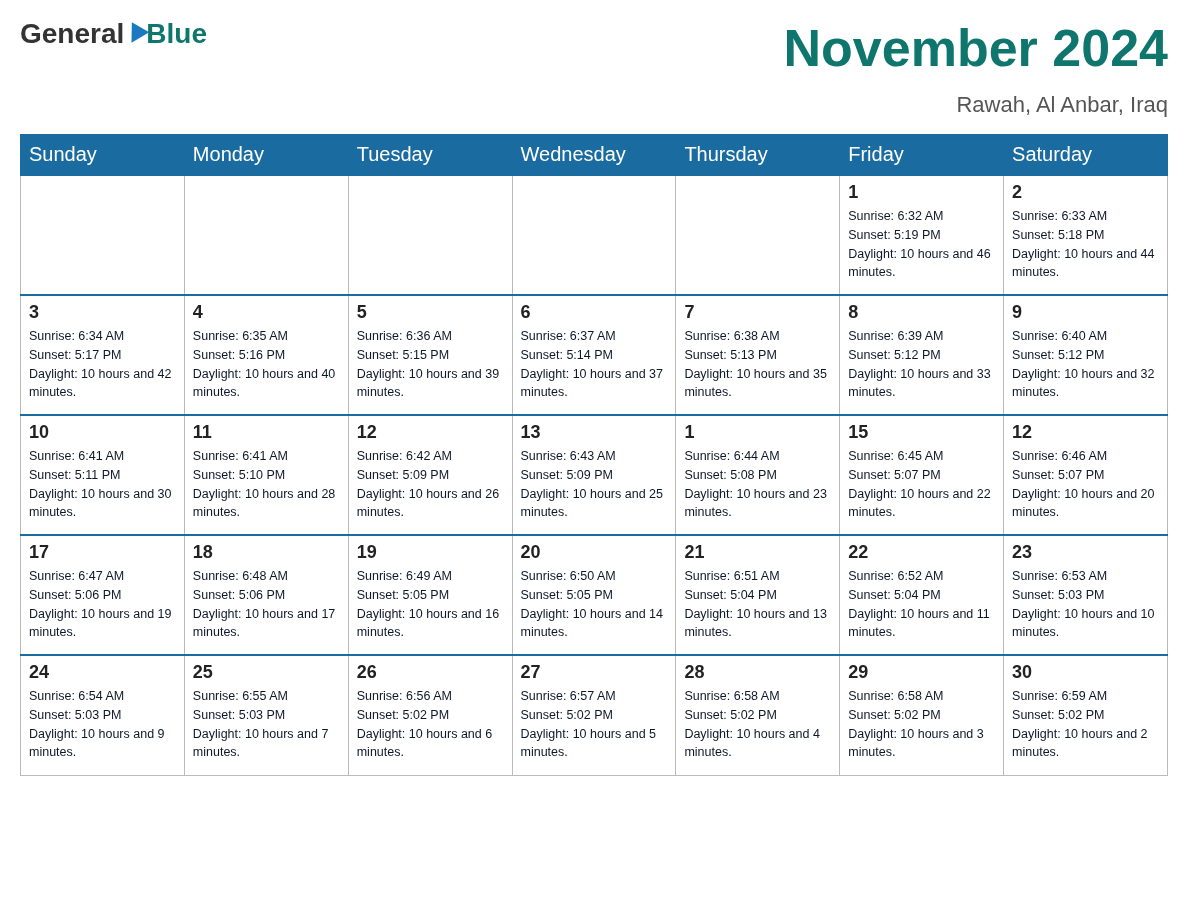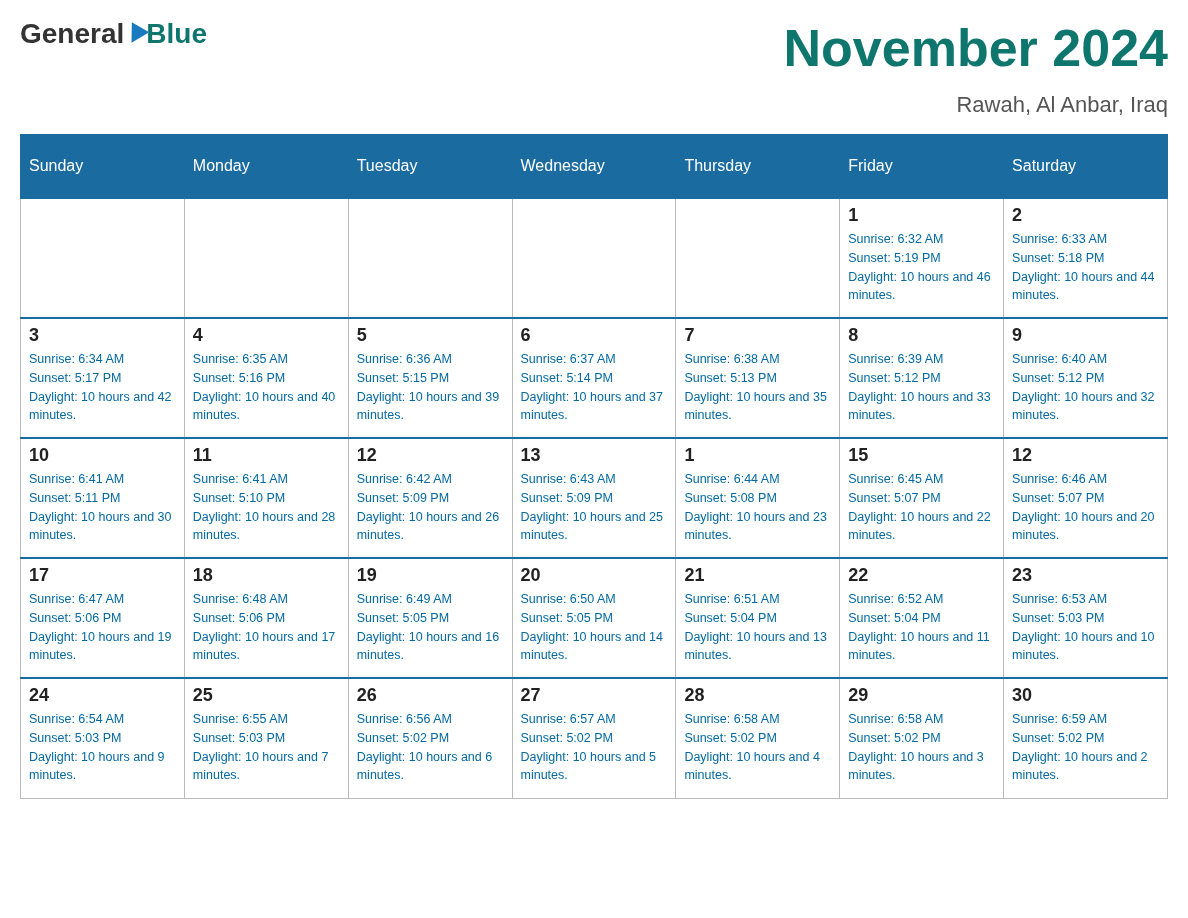--- a/index.html
+++ b/index.html
@@ -62,23 +62,23 @@
       margin-top: 15px;
     }
     .calendar {
       width: 100%;
       border-collapse: collapse;
       border: 1px solid #aaa;
     }
     .calendar thead th {
       background-color: #1a6ba0;
       color: #fff;
-      font-size: 16px;
+      font-size: 20px;
       font-weight: normal;
-      padding: 22px 8px;
+      padding: 8px 8px;
       text-align: left;
       border: 1px solid #1a6ba0;
     }
     .calendar tbody td {
       width: 14.28%;
       vertical-align: top;
       padding: 6px 8px;
       border: 1px solid #bbb;
       font-size: 13px;
       color: #333;
@@ -87,21 +87,21 @@
     .day-number {
       font-size: 18px;
       font-weight: bold;
       color: #222;
       display: block;
       margin-bottom: 4px;
     }
     .day-info {
       font-size: 12.5px;
       line-height: 1.5;
-      color: #0369a1;
+      color: #0f172a;
     }
     .calendar tbody tr {
       border-top: 2px solid #1a6ba0;
     }
     .empty-cell {
       background: #fff;
     }
   </style>
 </head>
 <body>

